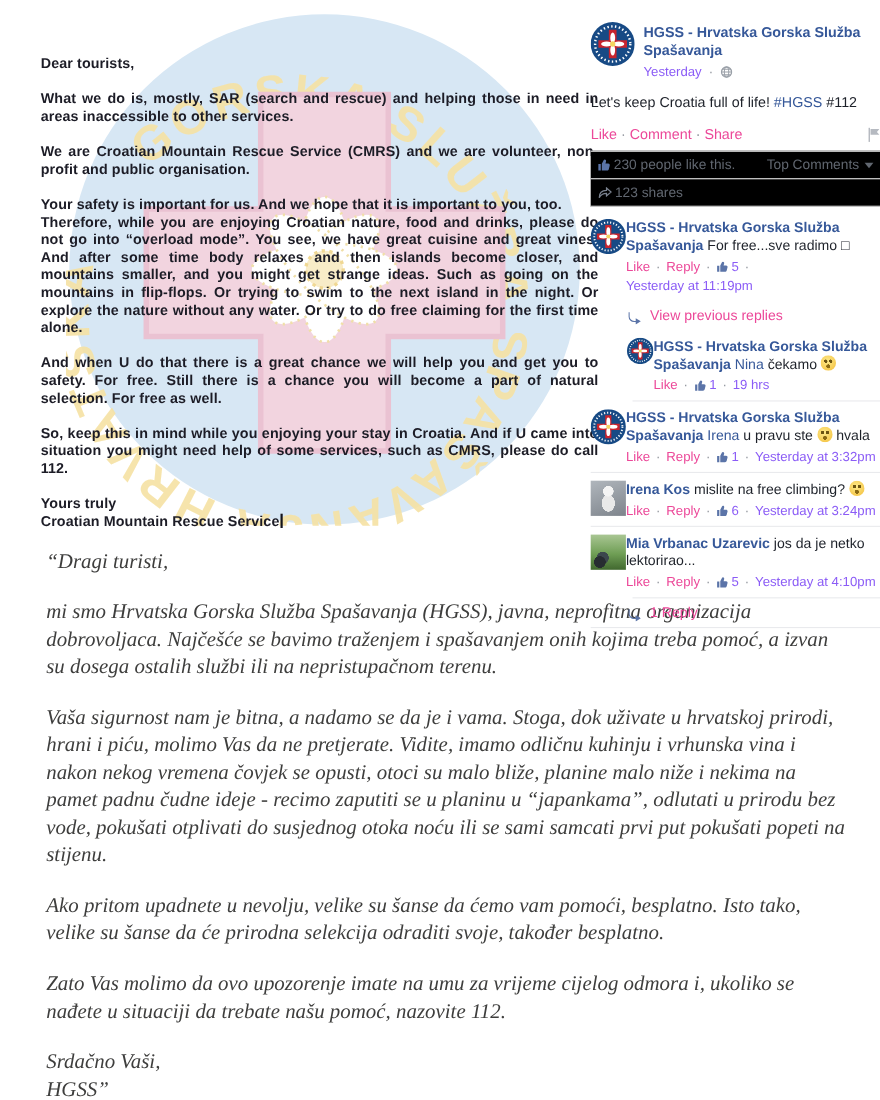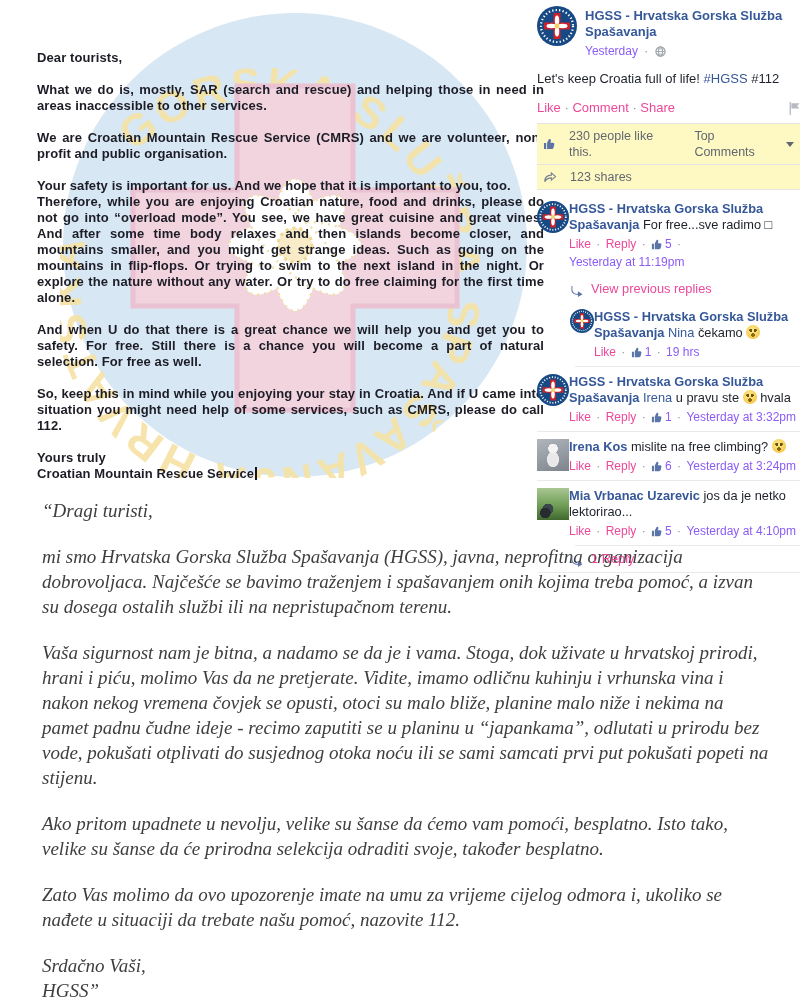--- a/index.html
+++ b/index.html
@@ -27,39 +27,39 @@
   
   #croatian{
     position:absolute;left:42px;top:498px;width:728px;z-index:1;
     font-family:"Liberation Serif",serif;font-style:italic;
     font-size:19px;line-height:25px;color:#3e3e3d;
   }
   #croatian p{margin:0 0 21px 0;white-space:pre-line;}
 
   
   #fb{
-    position:absolute;left:537px;top:6px;width:263px;z-index:2;
+    position:absolute;left:537px;top:20px;width:263px;z-index:2;
     font-size:13px;color:#1d2129;line-height:16px;
   }
   #fb a{text-decoration:none;cursor:pointer;}
   .name-link{color:#365899;font-weight:700;}
   .soft-link{color:#ec4899;}
   .gray{color:#8b5cf6;}
 
   .fb-header{display:flex;gap:8px;align-items:flex-start;}
   .fb-headtext{padding-top:2px;}
   .fb-time{font-size:12px;color:#90949c;margin-top:3px;display:flex;align-items:center;gap:3px;}
 
   .fb-posttext{margin-top:11px;line-height:17px;}
 
   .fb-actions{margin-top:13px;display:flex;align-items:center;font-size:13px;}
   .fb-actions .spacer{flex:1;}
 
   .fb-bar{
-    display:flex;align-items:center;gap:13px;background:#fef9c3;
+    display:flex;align-items:center;gap:2px;background:#000000;
     border-top:1px solid #e5e5e5;padding:4px 6px;font-size:12.5px;color:#616770;
   }
   .fb-bar.first{margin-top:7px;}
   .fb-bar.last{border-bottom:1px solid #e5e5e5;}
   .fb-bar .spacer{flex:1;}
   .caret-down{display:inline-block;width:0;height:0;margin-left:3px;
     border-left:4px solid transparent;border-right:4px solid transparent;
     border-top:5px solid #616770;vertical-align:2px;}
 
   .comments{margin-top:4px;}

